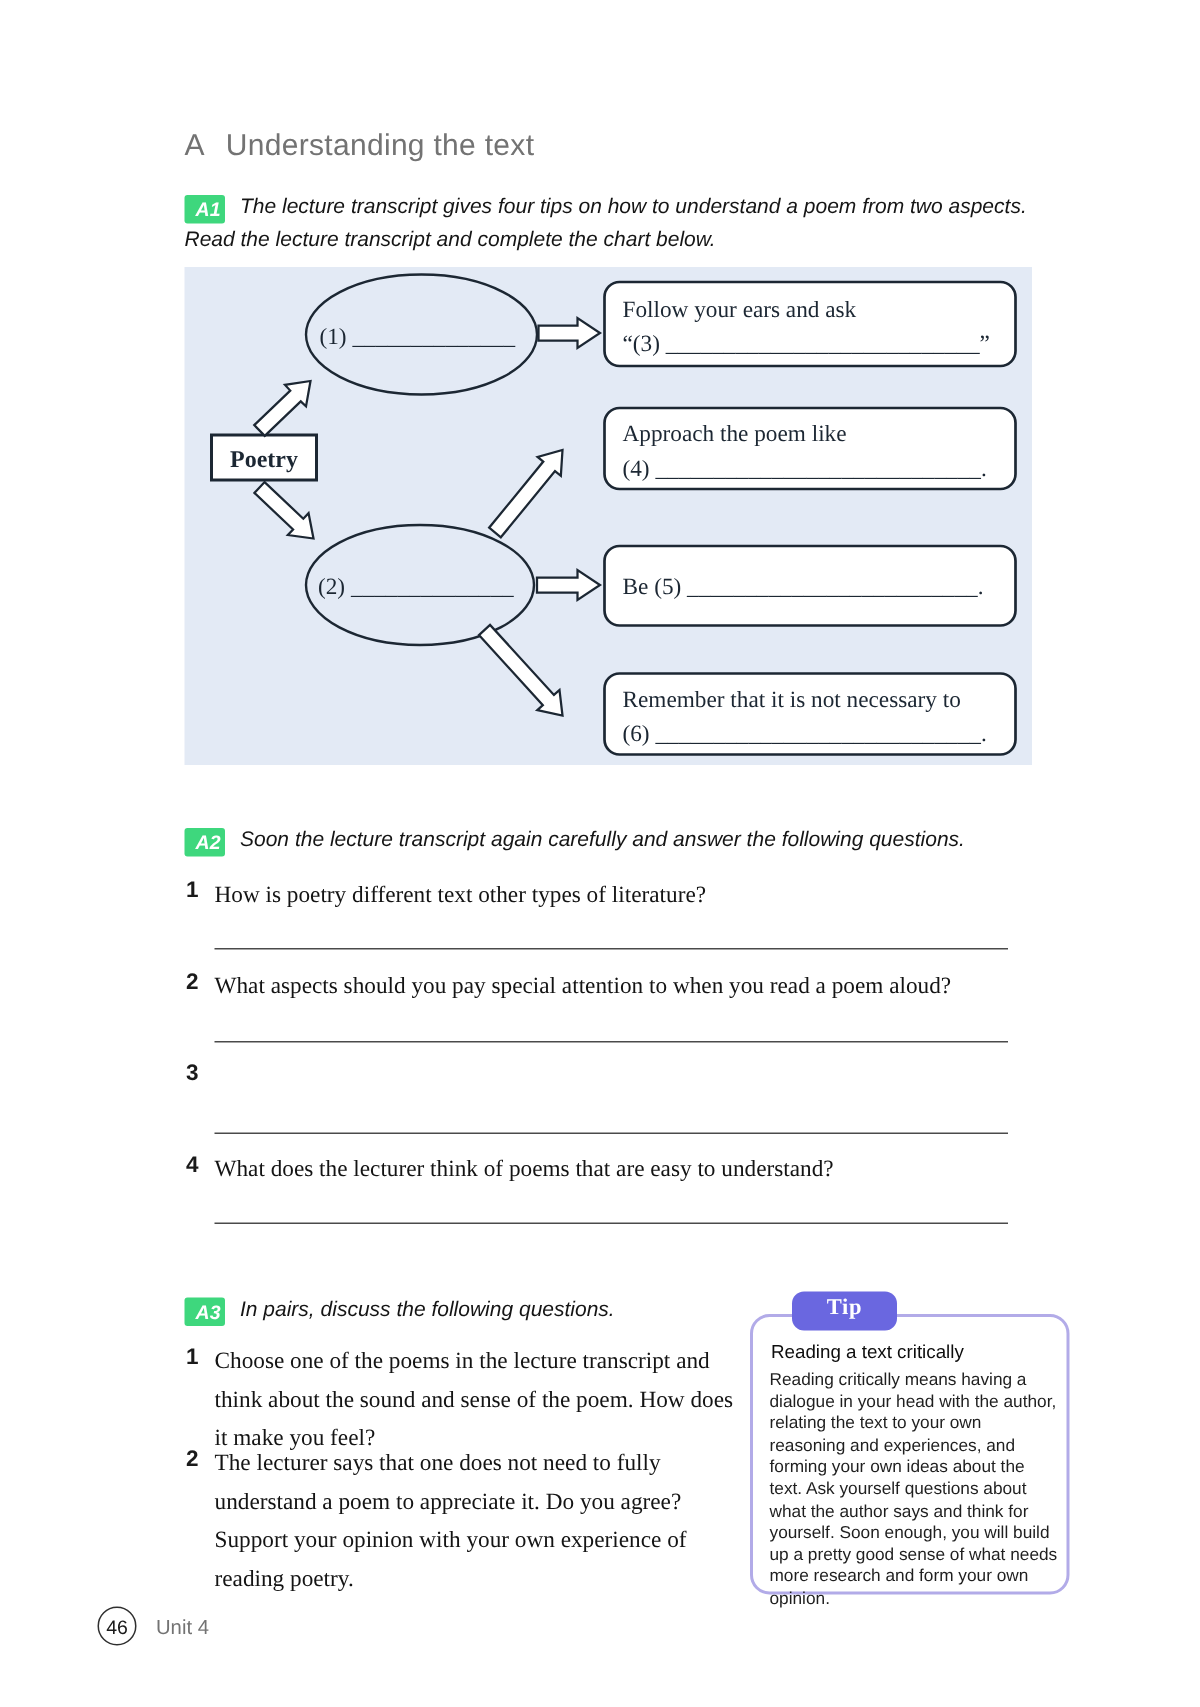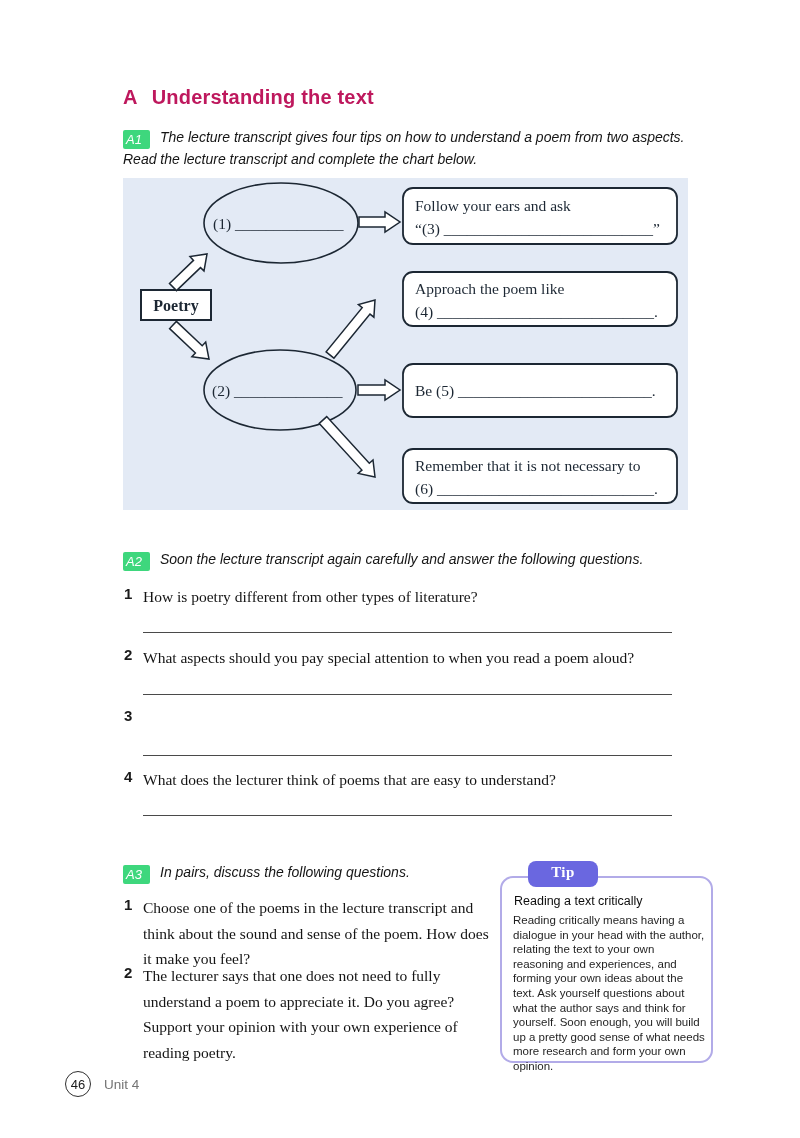--- a/index.html
+++ b/index.html
@@ -1,26 +1,26 @@
 <!DOCTYPE html>
 <html><head>
 <meta charset="utf-8">
 <style>
   * { margin:0; padding:0; box-sizing:border-box; }
   html,body { background:#ffffff; }
   body { width:800px; height:1138px; font-family:"Liberation Sans", sans-serif; color:#1a1a1a; }
   .page { position:relative; width:800px; height:1138px; background:#ffffff; overflow:hidden; }
 
   
-  .heading { position:absolute; left:123px; top:86px; font-size:20px; font-weight:bold; color:#be185d; letter-spacing:.2px; }
+  .heading { position:absolute; left:123px; top:86px; font-size:20px; font-weight:normal; color:#737373; letter-spacing:.2px; }
   .heading .letter { margin-right:14px; }
 
   
   .instr { position:absolute; left:123px; width:574px; font-style:italic; font-size:14px; line-height:21px; color:#151515; }
-  .badge { display:inline-block; min-width:27px; height:19px; line-height:19px; text-align:left; background:#3ed77d; color:#ffffff; font-weight:normal; font-style:italic; font-size:13px; border-radius:2px; margin-right:10px; vertical-align:-2px; padding:0 3px; }
+  .badge { display:inline-block; min-width:27px; height:19px; line-height:19px; text-align:right; background:#3ed77d; color:#ffffff; font-weight:bold; font-style:italic; font-size:13px; border-radius:2px; margin-right:10px; vertical-align:-2px; padding:0 3px; }
 
   
   .chart-panel { position:absolute; left:123px; top:178px; width:565px; height:332px; background:#e3eaf5; }
   svg text { font-family:"Liberation Serif", serif; font-size:15.5px; fill:#1c2733; }
   svg .bold { font-weight:bold; font-size:16px; }
 
   
   .q { position:absolute; left:124px; width:560px; display:flex; }
   .qnum { width:19px; flex:none; font-weight:bold; font-size:15px; font-family:"Liberation Sans", sans-serif; padding-top:1px; }
   .qtext { font-family:"Liberation Serif", serif; font-size:15.5px; line-height:25.5px; color:#141414; }
@@ -84,21 +84,21 @@
       <text x="292" y="316">(6) ____________________________.</text>
     </svg>
   </div>
 
   <div class="instr" style="top:549px;">
     <span class="badge">A2</span><span>Soon the lecture transcript again carefully and answer the following questions.</span>
   </div>
 
   <div class="q" style="top:584px;">
     <span class="qnum">1</span>
-    <span class="qtext">How is poetry different from other types of literature?</span>
+    <span class="qtext">How is poetry different text other types of literature?</span>
   </div>
   <div class="answer-line" style="top:632px;"></div>
 
   <div class="q" style="top:645px;">
     <span class="qnum">2</span>
     <span class="qtext">What aspects should you pay special attention to when you read a poem aloud?</span>
   </div>
   <div class="answer-line" style="top:694px;"></div>
 
   <div class="q" style="top:706px;">

